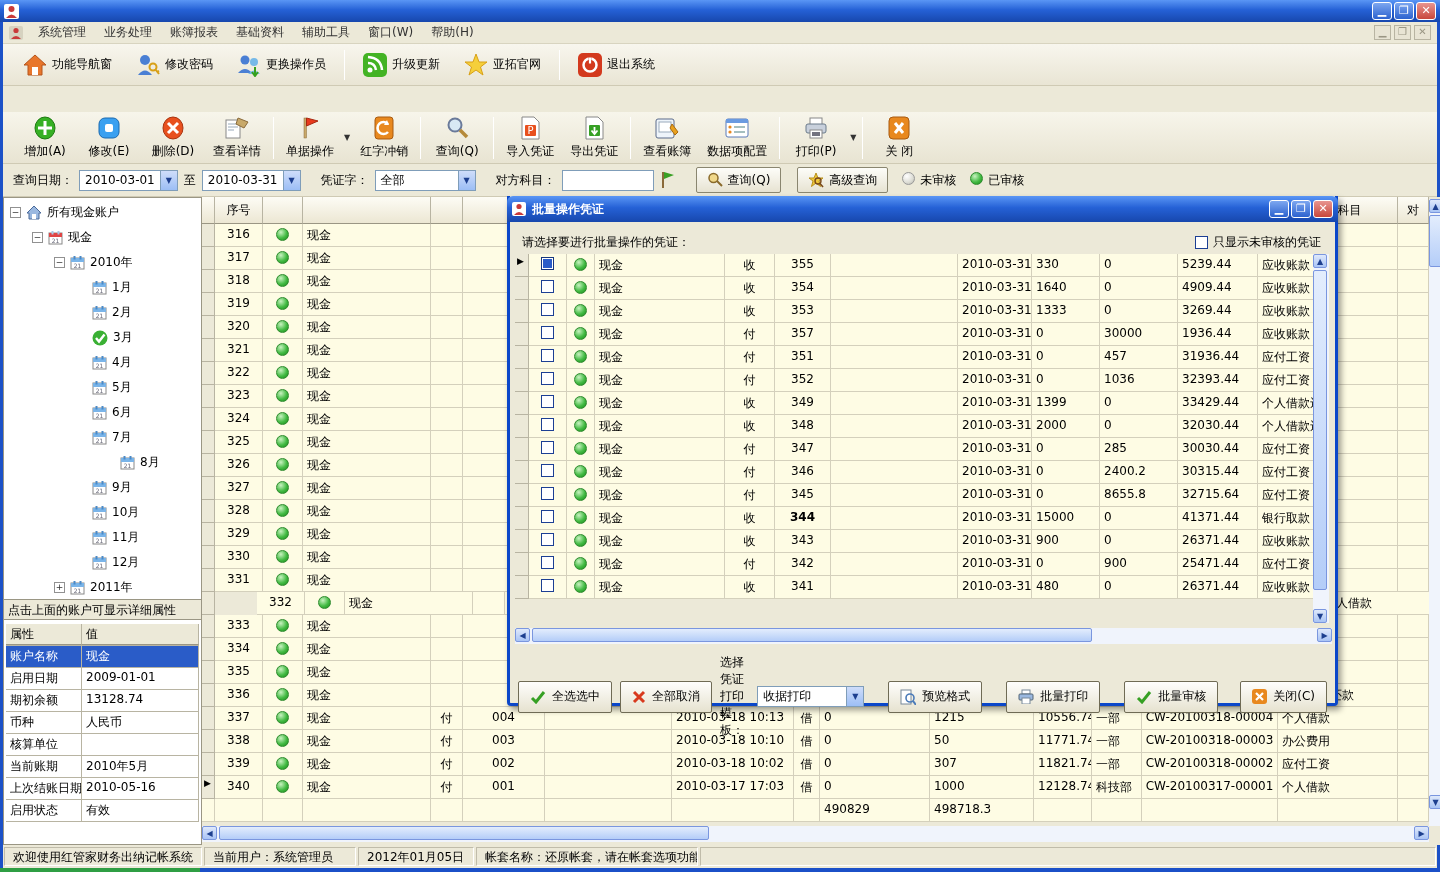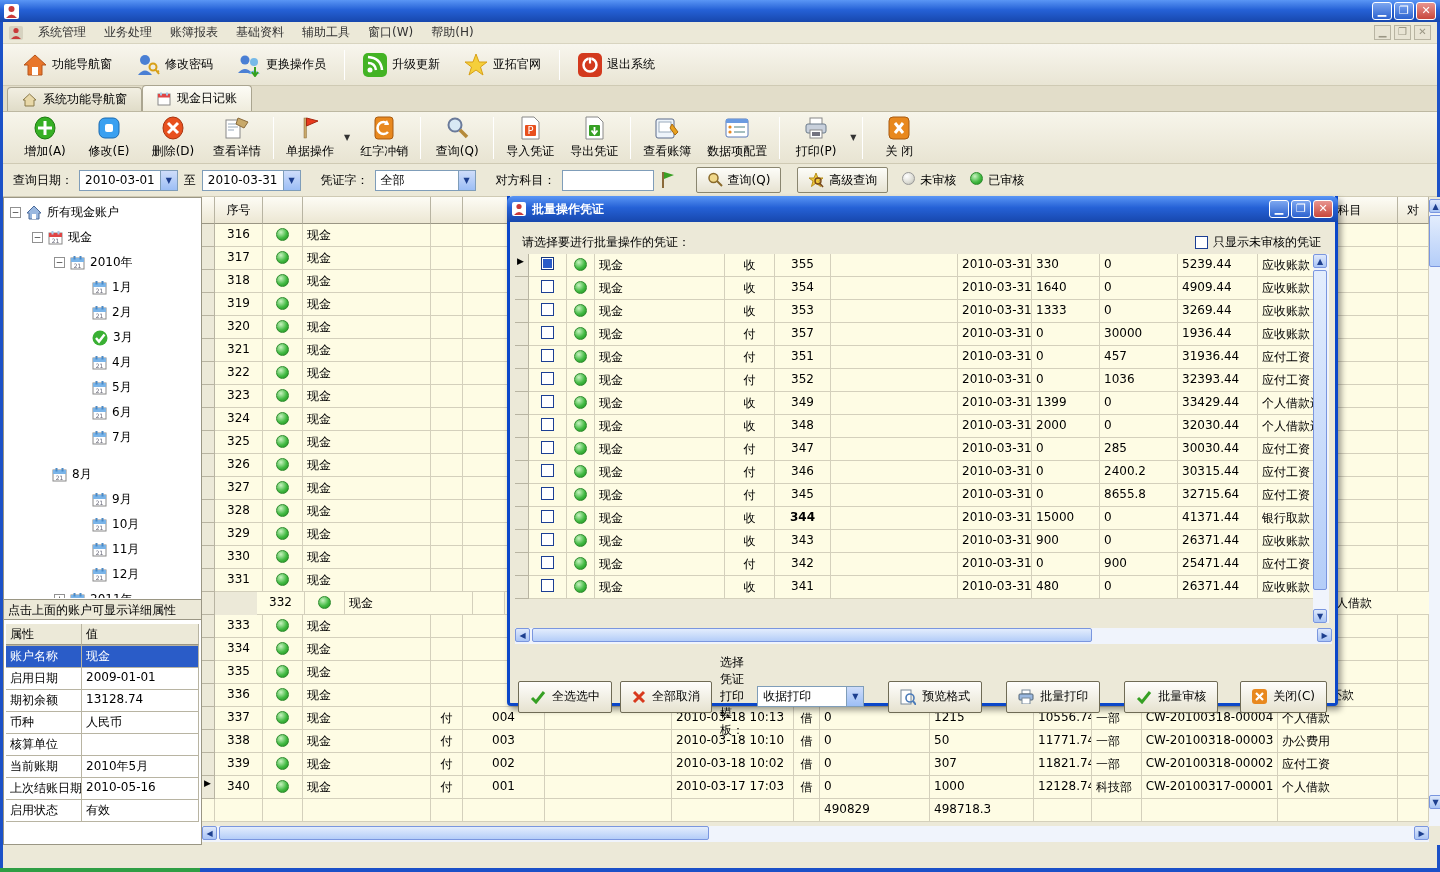--- a/index.html
+++ b/index.html
@@ -202,41 +202,20 @@
             <rect width="24" height="24" rx="5" fill="#d33a1e"></rect>
             <circle cx="12" cy="12" r="6.5" fill="none" stroke="#fff" stroke-width="2.5"></circle>
             <rect x="10.7" y="4" width="2.6" height="7" fill="#d33a1e"></rect>
             <rect x="10.9" y="4.5" width="2.2" height="6" fill="#fff"></rect>
           </svg>
         </span>
       <span>退出系统</span>
     </span>
   </div>
 
-  <div class="tabbar">
-    <span class="tab">
-      <span>
-          <svg width="15" height="14">
-            <path d="M7.5 1 L14 7 L12 7 L12 13 L3 13 L3 7 L1 7 Z" fill="#e8d8a8" stroke="#8a7a4a"></path>
-          </svg>
-        </span>
-      <span>系统功能导航窗</span>
-    </span>
-    <span class="tab active">
-      <span>
-          <svg width="14" height="14">
-            <rect x="1" y="2" width="12" height="11" fill="#fff" stroke="#888"></rect>
-            <rect x="1" y="2" width="12" height="3.5" fill="#e04545"></rect>
-            <rect x="3" y="0.5" width="2" height="3" fill="#aac8e8"></rect>
-            <rect x="9" y="0.5" width="2" height="3" fill="#aac8e8"></rect>
-          </svg>
-        </span>
-      <span>现金日记账</span>
-    </span>
-  </div>
 
   <div class="toolbar2">
     <span class="t2btn">
       <span>
           <svg width="24" height="24">
             <ellipse cx="12" cy="12" rx="10" ry="11" fill="#36b024" stroke="#1e7a12"></ellipse>
             <rect x="10.5" y="5" width="3" height="14" fill="#fff"></rect>
             <rect x="5" y="10.5" width="14" height="3" fill="#fff"></rect>
           </svg>
         </span>
@@ -544,21 +523,21 @@
               <svg width="15" height="15">
                 <rect x="1" y="3" width="13" height="11" fill="#fff" stroke="#888"></rect>
                 <rect x="1" y="3" width="13" height="4" fill="#7ab4e8"></rect>
                 <rect x="3.5" y="1" width="2" height="3.5" fill="#4a8ac8"></rect>
                 <rect x="9.5" y="1" width="2" height="3.5" fill="#4a8ac8"></rect>
                 <text x="7.5" y="12.5" font-size="6" text-anchor="middle" fill="#667" font-family="DejaVu Sans">21</text>
               </svg>
             </span>
             <span>7月</span>
           </div>
-          <div class="tree-row" style="padding-left: 32px; margin-top: 12px;">
+          <div class="tree-row" style="padding-left: 100px;">
             <span style="width:11px;flex:none"></span>
             <span>
               <svg width="15" height="15">
                 <rect x="1" y="3" width="13" height="11" fill="#fff" stroke="#888"></rect>
                 <rect x="1" y="3" width="13" height="4" fill="#7ab4e8"></rect>
                 <rect x="3.5" y="1" width="2" height="3.5" fill="#4a8ac8"></rect>
                 <rect x="9.5" y="1" width="2" height="3.5" fill="#4a8ac8"></rect>
                 <text x="7.5" y="12.5" font-size="6" text-anchor="middle" fill="#667" font-family="DejaVu Sans">21</text>
               </svg>
             </span>
@@ -1459,14 +1438,21 @@
                 <rect width="15" height="15" rx="3" fill="#e8881e"></rect>
                 <path d="M4 4 L11 11 M11 4 L4 11" stroke="#fff" stroke-width="2.2"></path>
               </svg>
             <span>关闭(C)</span>
           </span>
         </div>
       </div>
     </div>
   </div>
 
+  <div class="statusbar">
+    <span class="spanel" style="width:198px">欢迎使用红管家财务出纳记帐系统</span>
+    <span class="spanel" style="width:152px">当前用户：系统管理员</span>
+    <span class="spanel" style="width:116px">2012年01月05日</span>
+    <span class="spanel" style="width:222px">帐套名称：还原帐套，请在帐套选项功能</span>
+    <span class="spanel" style="flex:1"></span>
+  </div>
   <div class="bottomstrip"></div>
 </div>
 
 </body></html>

